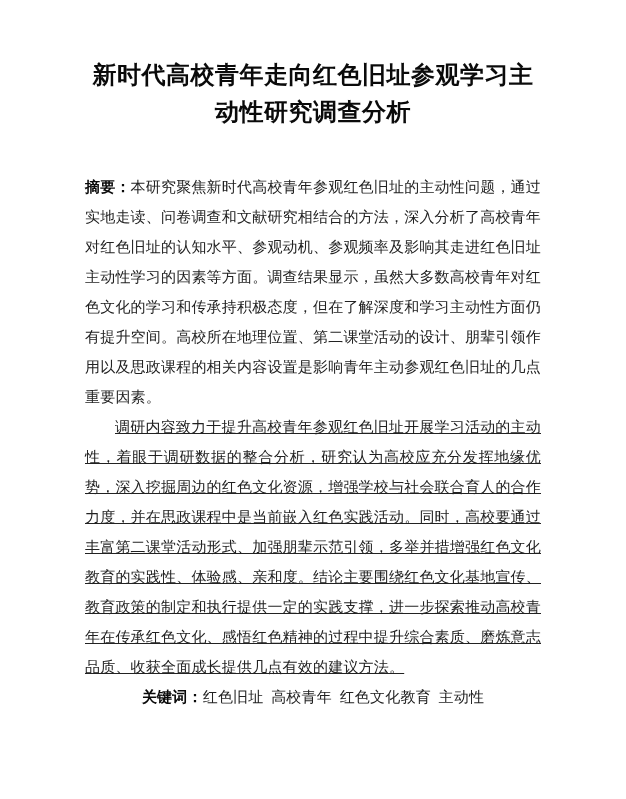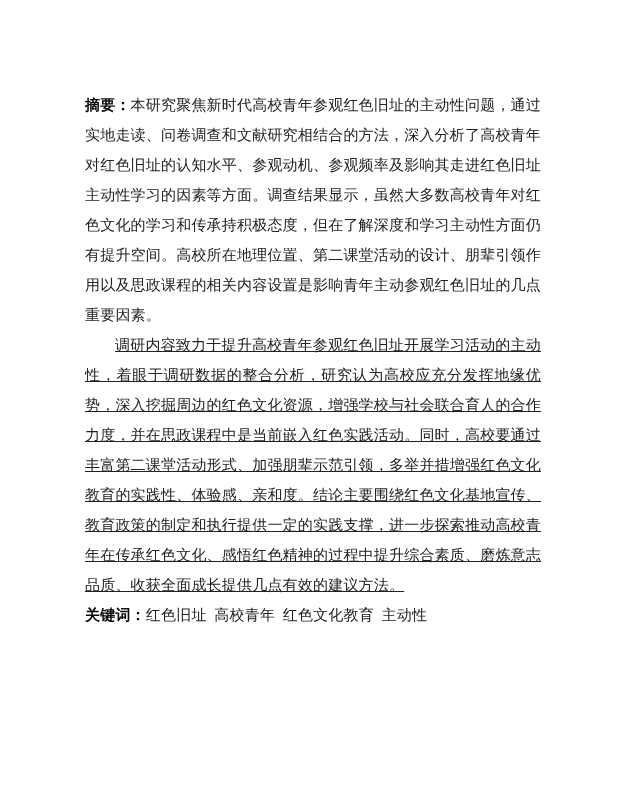--- a/index.html
+++ b/index.html
@@ -43,32 +43,33 @@
   .para .lead-label {
     font-weight: bold;
     color: #0a0a0a;
   }
   .para.indent {
     text-indent: 2em;
     text-decoration: underline;
   }
   .keywords-line {
     margin: 0;
-    text-align: left;
+    text-align: center;
   }
   .keywords-line .kw-text {
     word-spacing: 0.18em;
     white-space: pre-wrap;
   }
 </style>
 </head>
 <body>
 
 <div class="page">
 
+  <h1 class="doc-title">新时代高校青年走向红色旧址参观学习主动性研究调查分析</h1>
 
   <div class="doc-body">
 
     <p class="para"><span class="lead-label">摘要：</span><span>本研究聚焦新时代高校青年参观红色旧址的主动性问题，通过实地走读、问卷调查和文献研究相结合的方法，深入分析了高校青年对红色旧址的认知水平、参观动机、参观频率及影响其走进红色旧址主动性学习的因素等方面。调查结果显示，虽然大多数高校青年对红色文化的学习和传承持积极态度，但在了解深度和学习主动性方面仍有提升空间。高校所在地理位置、第二课堂活动的设计、朋辈引领作用以及思政课程的相关内容设置是影响青年主动参观红色旧址的几点重要因素。</span></p>
 
     <p class="para indent"><span>调研内容致力于提升高校青年参观红色旧址开展学习活动的主动性，着眼于调研数据的整合分析，研究认为高校应充分发挥地缘优势，深入挖掘周边的红色文化资源，增强学校与社会联合育人的合作力度，并在思政课程中是当前嵌入红色实践活动。同时，高校要通过丰富第二课堂活动形式、加强朋辈示范引领，多举并措增强红色文化教育的实践性、体验感、亲和度。结论主要围绕红色文化基地宣传、教育政策的制定和执行提供一定的实践支撑，进一步探索推动高校青年在传承红色文化、感悟红色精神的过程中提升综合素质、磨炼意志品质、收获全面成长提供几点有效的建议方法。</span></p>
 
     <p class="para keywords-line"><span class="lead-label">关键词：</span><span class="kw-text">红色旧址 高校青年 红色文化教育 主动性</span></p>
 
   </div>

